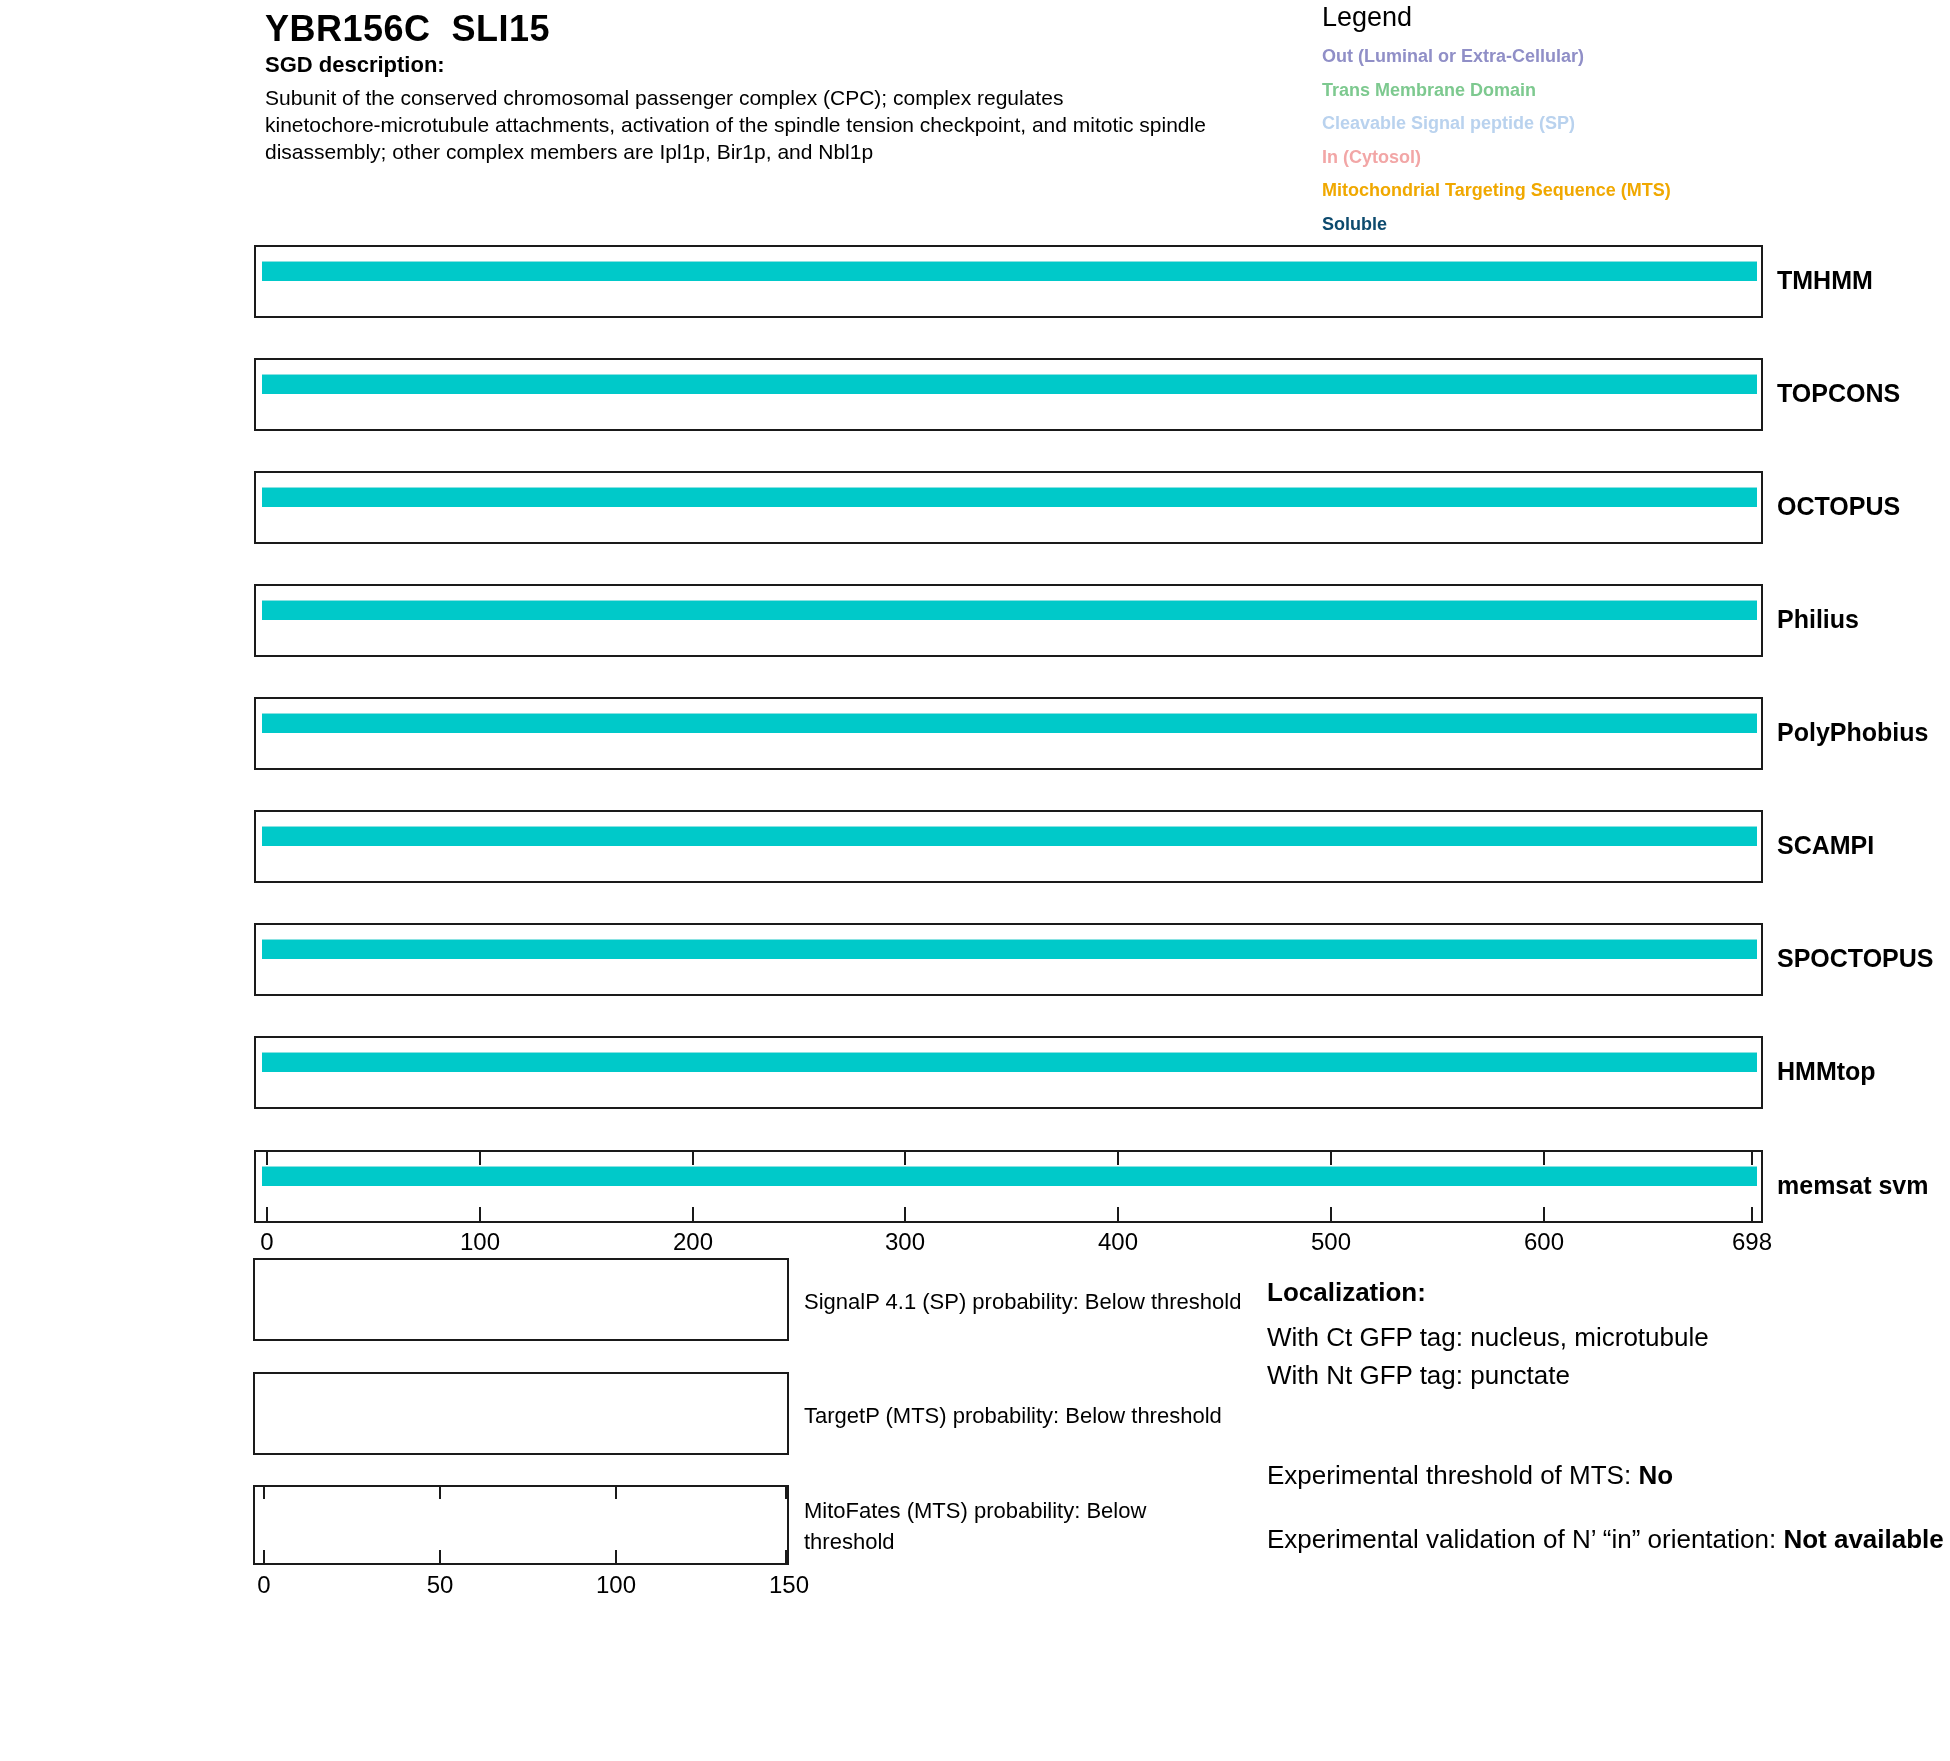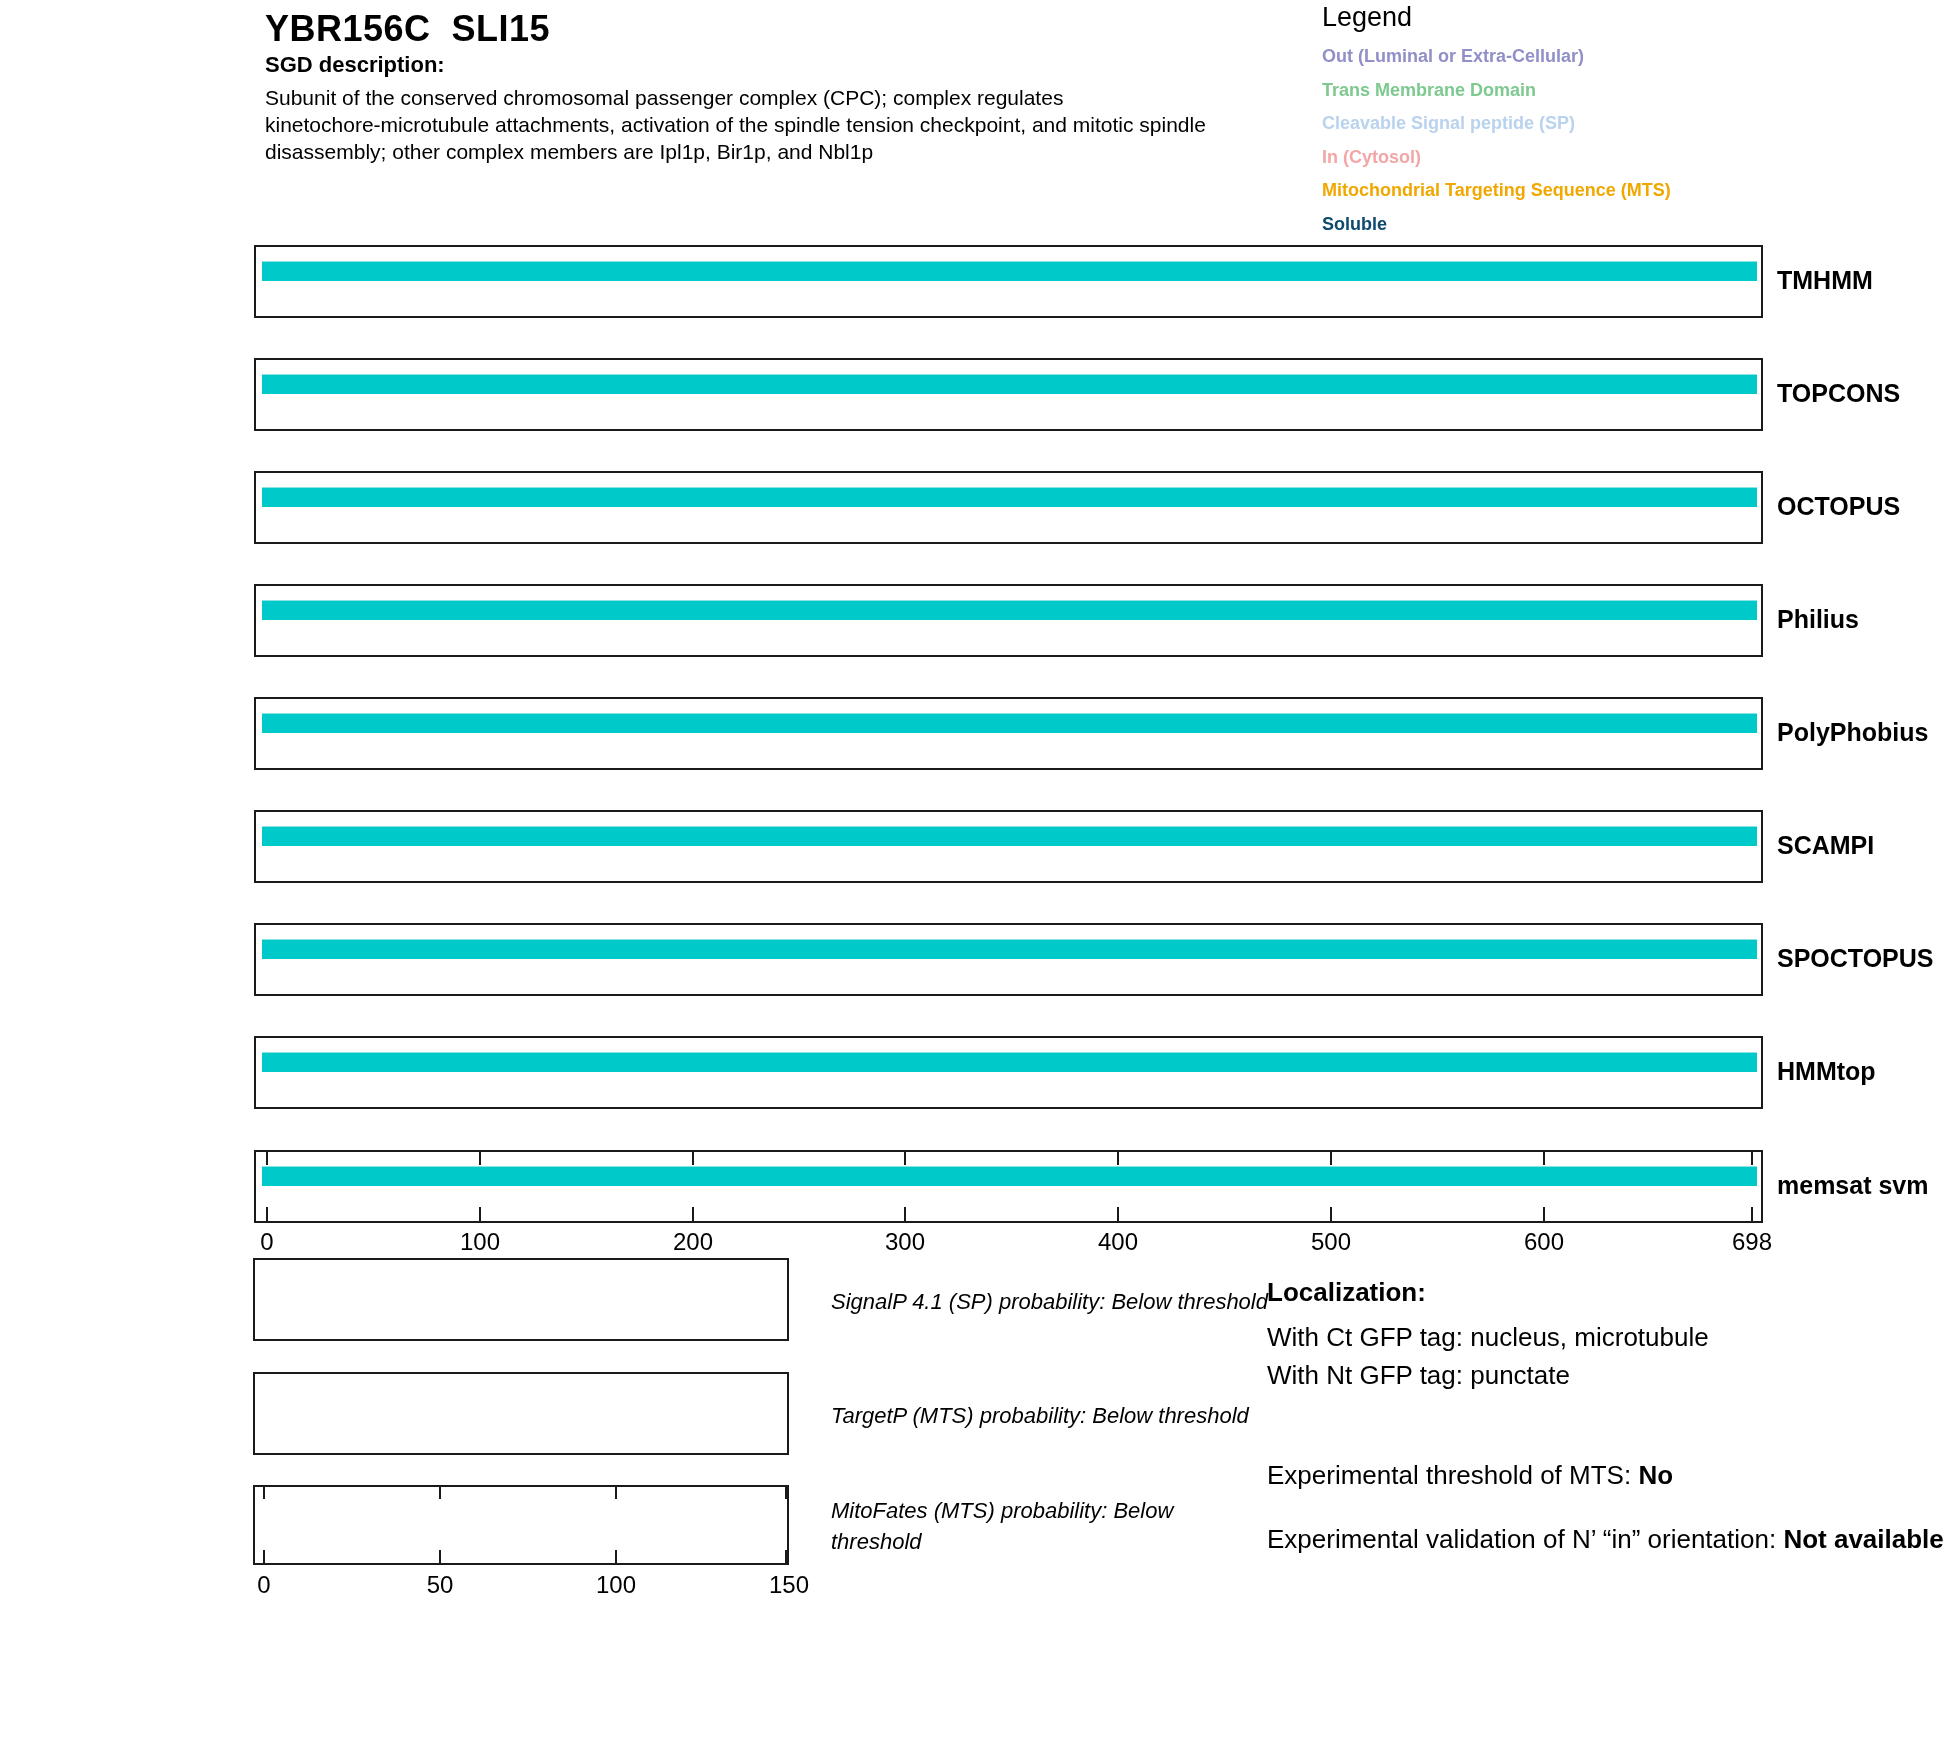--- a/index.html
+++ b/index.html
@@ -20,21 +20,21 @@
   .track{position:absolute;left:0;width:1950px;height:52px;}
   .tbox{position:absolute;left:254px;top:0;width:1509px;height:73px;border:2px solid #1a1a1a;background:#fff;box-sizing:border-box;}
   .tbar{position:absolute;left:6px;right:4px;top:14px;height:19px;background:#00c9c9;border-top:1px solid #8ae2e2;}
   .tlabel{position:absolute;left:1777px;top:22px;height:26px;line-height:26px;font-size:25px;font-weight:bold;white-space:nowrap;}
 
   .tick{position:absolute;width:2px;background:#1a1a1a;}
   .xlab{position:absolute;width:80px;text-align:center;font-size:24px;}
 
   
   .pbox{position:absolute;left:253px;width:536px;border:2px solid #1a1a1a;background:#fff;box-sizing:border-box;}
-  .pcaption{position:absolute;left:831px;font-size:22px;line-height:31px;font-style:italic;}
+  .pcaption{position:absolute;left:804px;font-size:22px;line-height:31px;}
   .mini-xlab{position:absolute;width:60px;text-align:center;font-size:24px;}
 
   
   .loc{position:absolute;left:1267px;font-size:26px;line-height:33px;}
   .loc b{font-weight:bold;}
   .loc-title{font-weight:bold;}
 </style>
 </head>
 <body>
 

